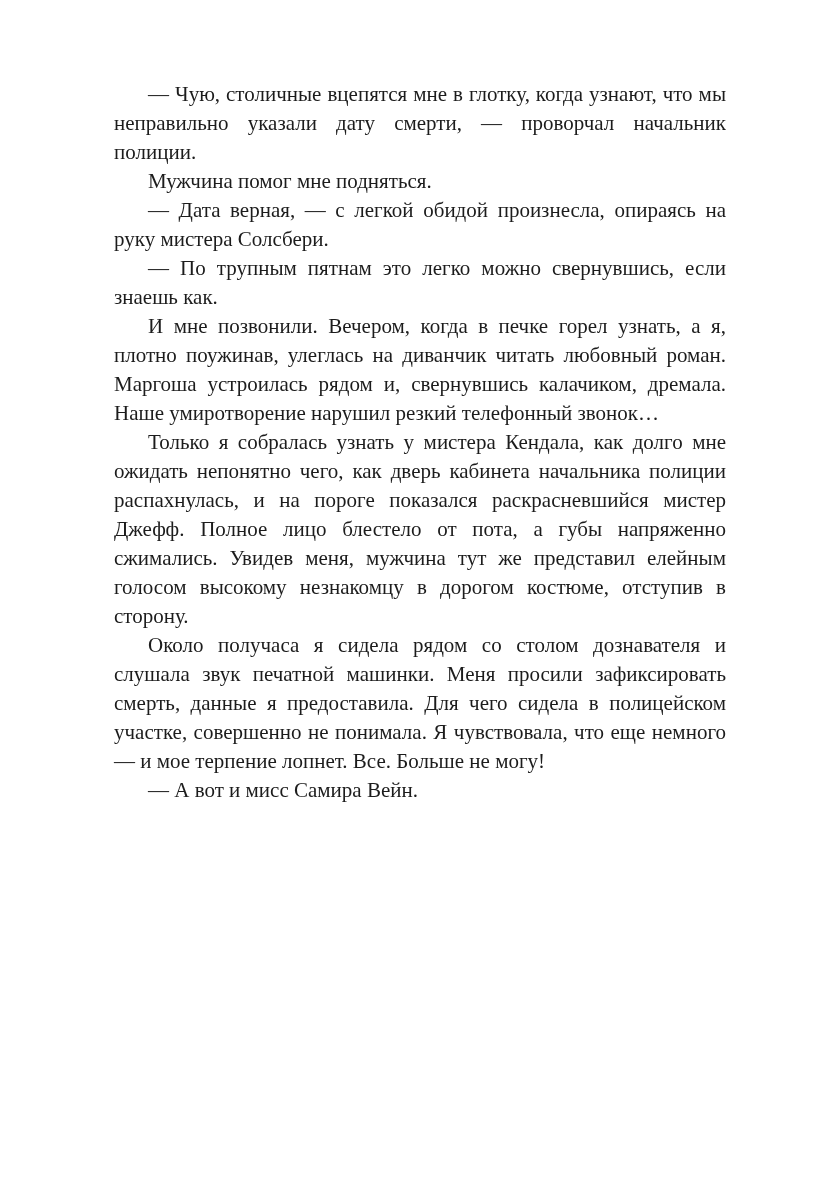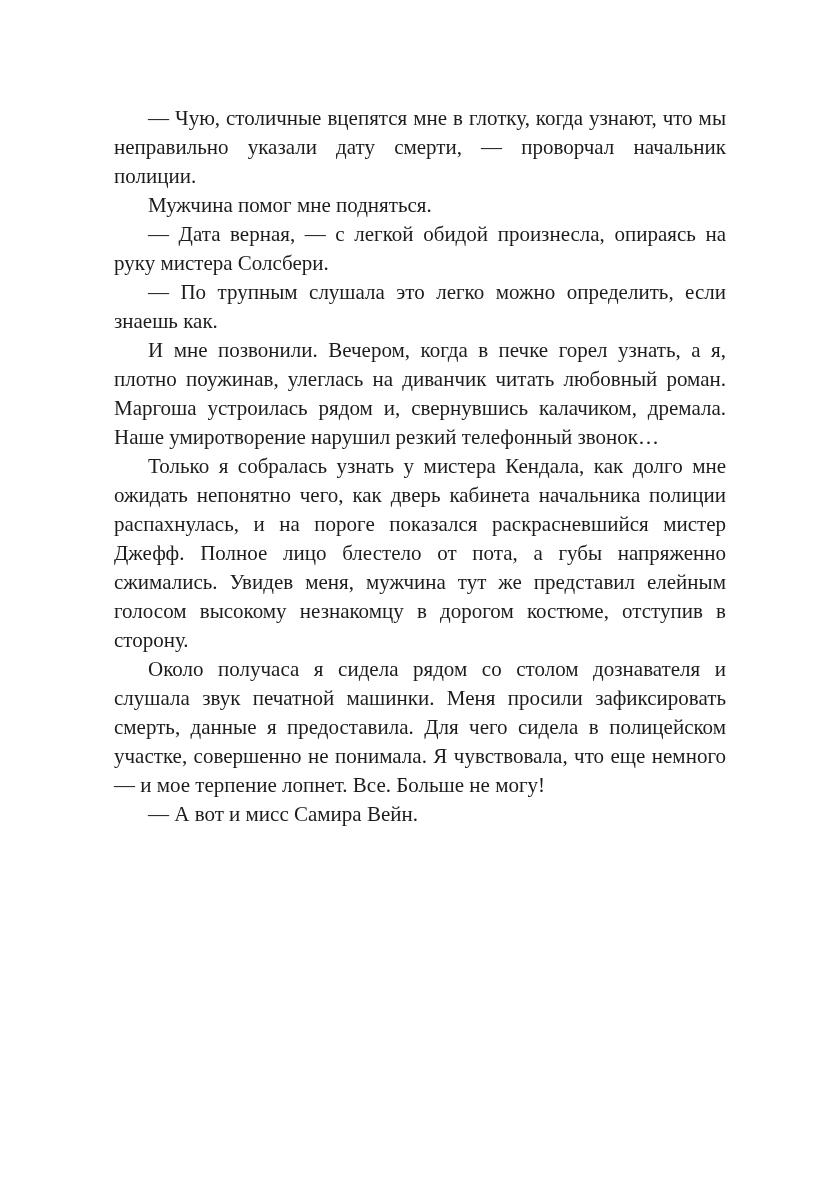--- a/index.html
+++ b/index.html
@@ -8,21 +8,20 @@
     background: #ffffff;
   }
   .book-page {
     position: relative;
     width: 839px;
     height: 1015px;
     background: #ffffff;
     overflow: hidden;
     font-family: "Liberation Serif", "DejaVu Serif", serif;
     color: #1c1c1c;
-    margin-top: 24px;
   }
   .text-block {
     position: absolute;
     left: 114px;
     top: 80px;
     width: 612px;
     font-size: 21px;
     line-height: 29px;
     text-align: justify;
     hyphens: auto;
@@ -45,20 +44,20 @@
   }
 </style>
 </head>
 <body>
 
 <div class="book-page">
   <div class="text-block" lang="ru">
     <p>— Чую, столичные вцепятся мне в глотку, когда узнают, что мы неправильно указали дату смерти, — проворчал начальник полиции.</p>
     <p>Мужчина помог мне подняться.</p>
     <p>— Дата верная, — с легкой обидой произнесла, опираясь на руку мистера Солсбери.</p>
-    <p>— По трупным слушала это легко можно определить, если знаешь как.</p>
+    <p>— По трупным пятнам это легко можно свернувшись, если знаешь как.</p>
     <p>И мне позвонили. Вечером, когда в печке горел узнать, а я, плотно поужинав, улеглась на диванчик читать любовный роман. Маргоша устроилась рядом и, свернувшись калачиком, дремала. Наше умиротворение нарушил резкий телефонный звонок…</p>
     <p>Только я собралась узнать у мистера Кендала, как долго мне ожидать непонятно чего, как дверь кабинета начальника полиции распахнулась, и на пороге показался раскрасневшийся мистер Джефф. Полное лицо блестело от пота, а губы напряженно сжимались. Увидев меня, мужчина тут же представил елейным голосом высокому незнакомцу в дорогом костюме, отступив в сторону.</p>
     <p>Около получаса я сидела рядом со столом дознавателя и слушала звук печатной машинки. Меня просили зафиксировать смерть, данные я предоставила. Для чего сидела в полицейском участке, совершенно не понимала. Я чувствовала, что еще немного — и мое терпение лопнет. Все. Больше не могу!</p>
     <p>— А вот и мисс Самира Вейн.</p>
   </div>
   <div class="page-footer">18</div>
 </div>
 
 </body></html>

